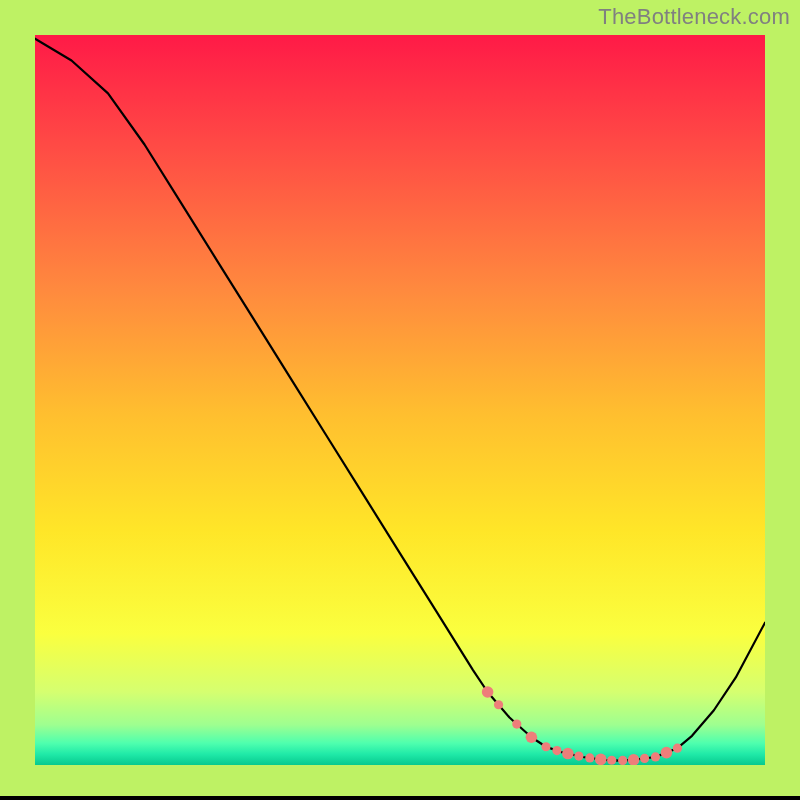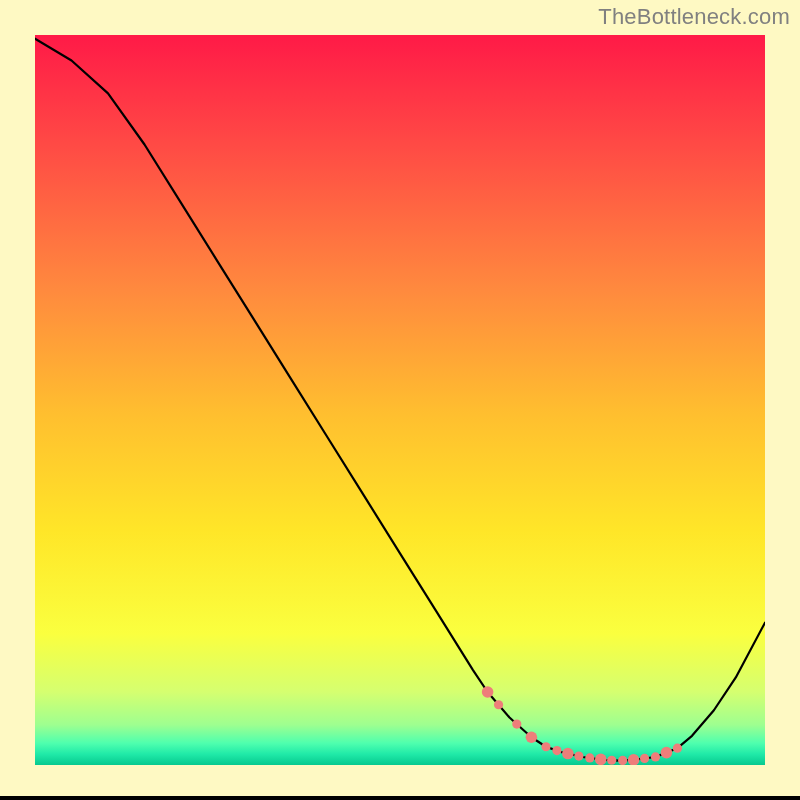--- a/index.html
+++ b/index.html
@@ -8,21 +8,21 @@
     width: 800px;
     height: 800px;
     background: #000;
     overflow: hidden;
     font-family: Arial, Helvetica, sans-serif;
   }
   .outer {
     position: relative;
     width: 800px;
     height: 796px;
-    background: #fef9c3;
+    background: #bef264;
   }
   .watermark {
     position: absolute;
     top: 4px;
     right: 10px;
     color: #808080;
     font-size: 22px;
     font-weight: 500;
     letter-spacing: 0.2px;
     font-family: Arial, Helvetica, sans-serif;

